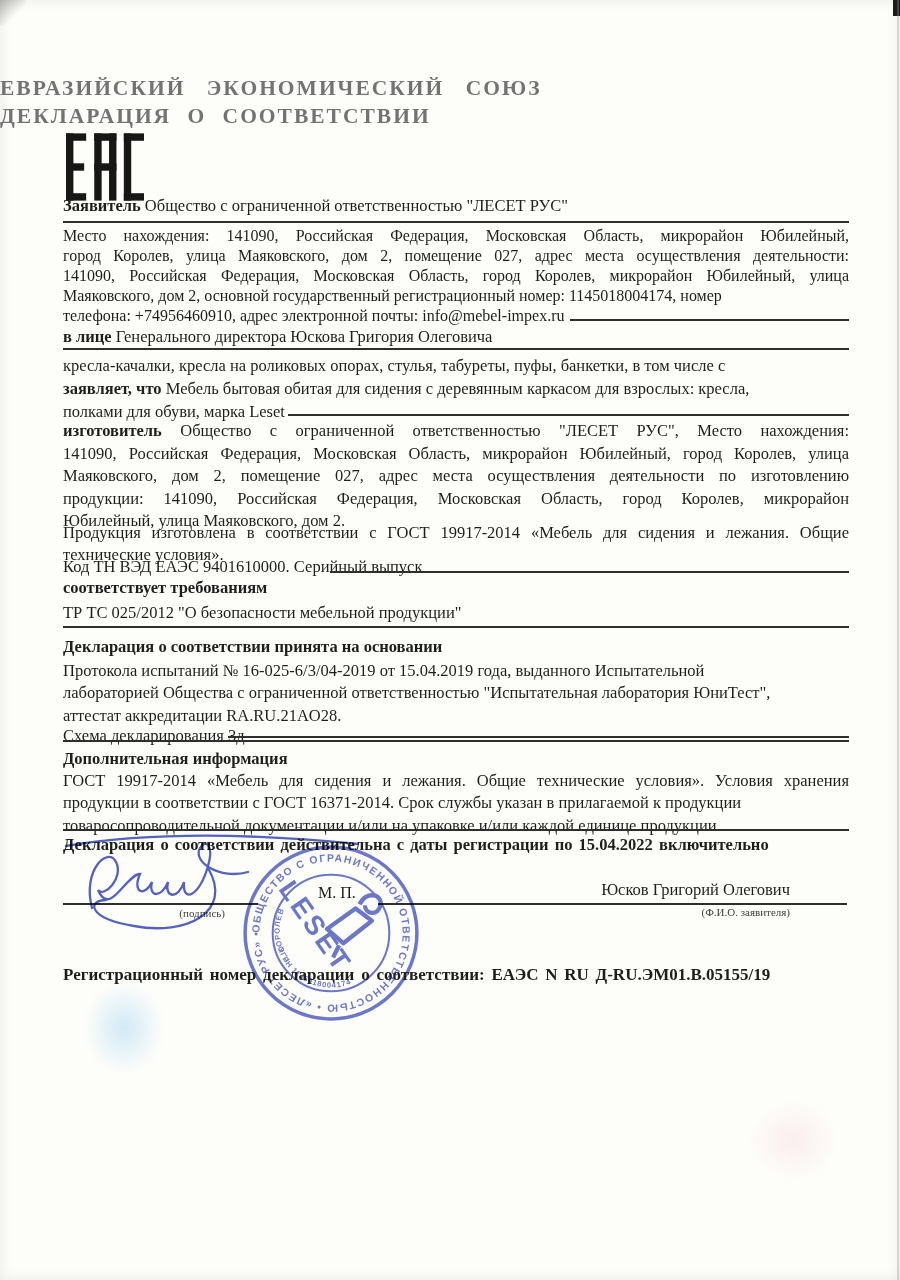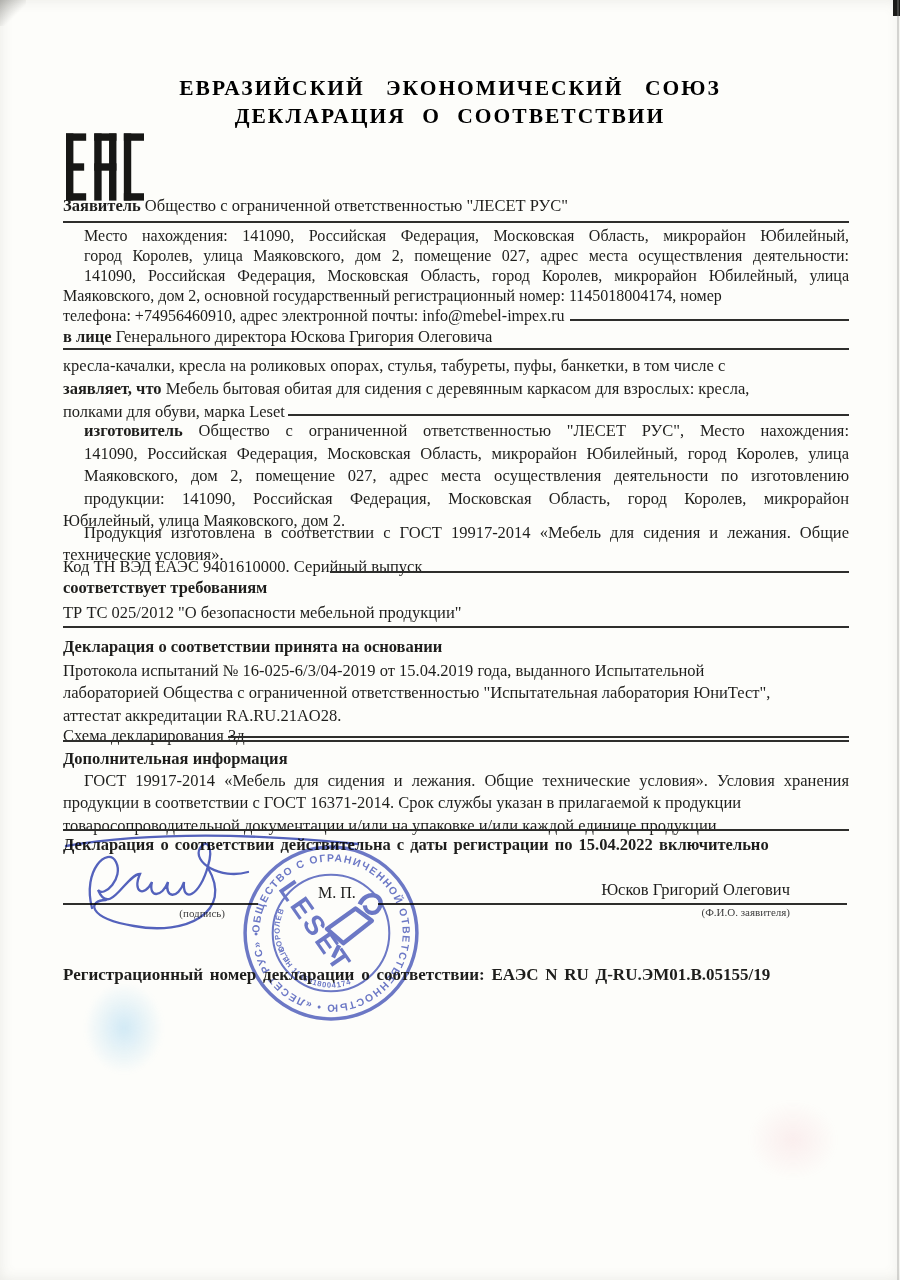--- a/index.html
+++ b/index.html
@@ -7,23 +7,23 @@
     position:relative;width:900px;height:1280px;background:#fdfdfa;overflow:hidden;
     font-family:"Liberation Serif", serif;color:#1e1e1c;margin:0 auto;
     box-shadow:inset 0 0 14px rgba(90,90,80,.12);
   }
   .abs{position:absolute;}
   .t{position:absolute;left:63px;width:786px;font-size:16.5px;line-height:23px;color:#1e1e1c;}
   .b{font-weight:bold;}
   .center{text-align:right;}
   .small{font-size:11px;color:#404040;}
   .rule{position:absolute;height:1.8px;background:#2e2e2c;}
-  .jl{text-align:justify;text-align-last:justify;margin-left:21px;}
-  .title{position:absolute;left:0;width:900px;text-align:center;font-weight:bold;
-         font-size:21.5px;letter-spacing:2px;color:#000000;}
+  .jl{text-align:justify;text-align-last:justify;}
+  .title{position:absolute;left:0;width:900px;font-weight:bold;
+         font-size:21.5px;letter-spacing:2px;color:#737373;}
   .stamped{mix-blend-mode:multiply;}
   .smudge-blue{position:absolute;left:84px;top:982px;width:80px;height:92px;border-radius:50%;
     background:radial-gradient(ellipse at center, rgba(110,190,235,.30), rgba(110,190,235,0) 70%);
     filter:blur(2px);}
   .smudge-pink{position:absolute;left:748px;top:1100px;width:90px;height:80px;border-radius:50%;
     background:radial-gradient(ellipse at center, rgba(235,150,170,.14), rgba(235,150,170,0) 70%);
     filter:blur(2px);}
   .corner-tl{position:absolute;left:0;top:0;width:26px;height:26px;
     background:linear-gradient(135deg, rgba(60,60,55,.35), rgba(60,60,55,0) 60%);}
   .corner-tr{position:absolute;right:0;top:0;width:7px;height:16px;background:#1b1b19;}

